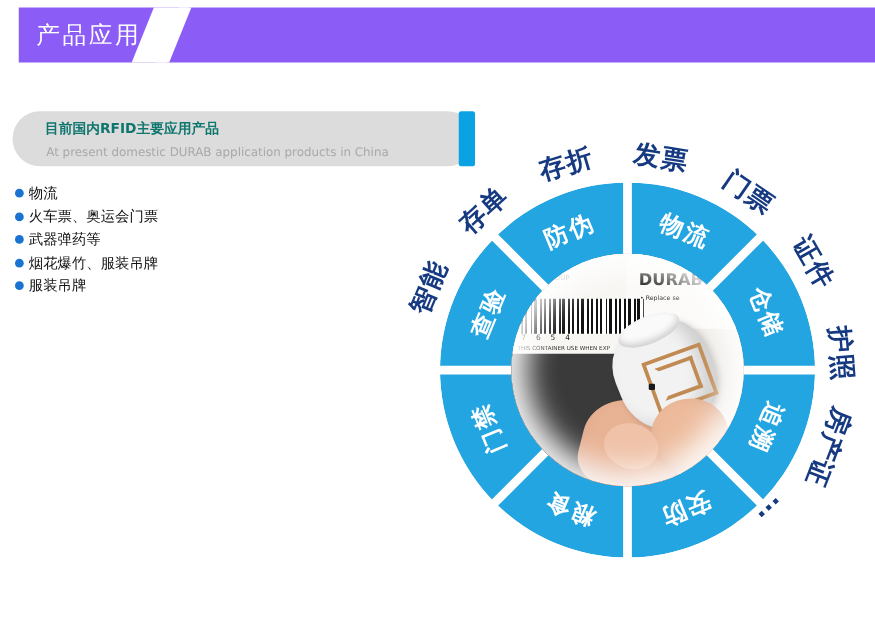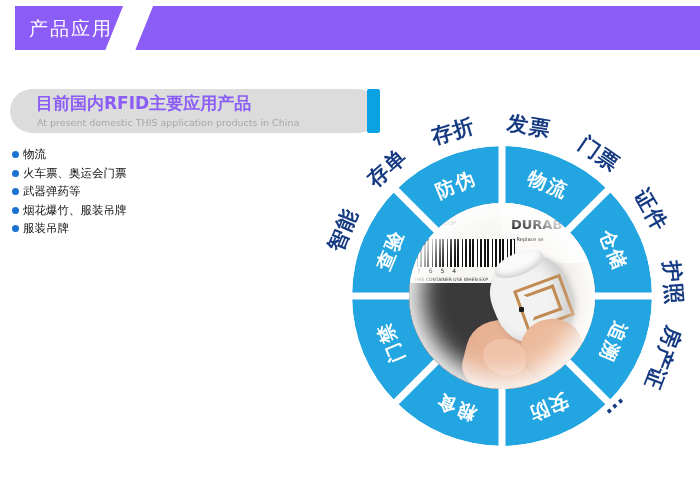--- a/index.html
+++ b/index.html
@@ -33,21 +33,21 @@
   #title-pill{
     position:absolute;left:10px;top:89px;width:370px;height:44px;
     background:#dcdcdc;border-radius:22px;
   }
   #title-accent{
     position:absolute;left:367px;top:89px;width:13px;height:44px;
     background:#0aa2e3;border-radius:2px;
   }
   #title-cn{
     position:absolute;left:36px;top:92px;
-    font-size:17px;font-weight:bold;color:#8b5cf6;
+    font-size:11px;font-weight:bold;color:#0f766e;
     letter-spacing:0px;line-height:22px;white-space:nowrap;text-align:right;
   }
   #title-en{
     position:absolute;left:37px;top:116px;
     font-size:9.5px;color:#a8a8a8;line-height:13px;white-space:nowrap;
   }
 
   
   #bullet-list{
     position:absolute;left:12px;top:148px;width:350px;
@@ -154,21 +154,21 @@
 
 <div id="header-band">
   <div id="header-title">产品应用</div>
   <div id="header-slash"></div>
   <div id="header-slash2"></div>
 </div>
 
 <div id="title-pill"></div>
 <div id="title-accent"></div>
 <div id="title-cn">目前国内RFID主要应用产品</div>
-<div id="title-en">At present domestic THIS application products in China</div>
+<div id="title-en">At present domestic DURAB application products in China</div>
 
 <div id="bullet-list">
     <div class="bullet-row">
       <span class="bullet-dot"></span>
       <span class="bullet-text">物流</span>
     </div>
     <div class="bullet-row">
       <span class="bullet-dot"></span>
       <span class="bullet-text">火车票、奥运会门票</span>
     </div>

